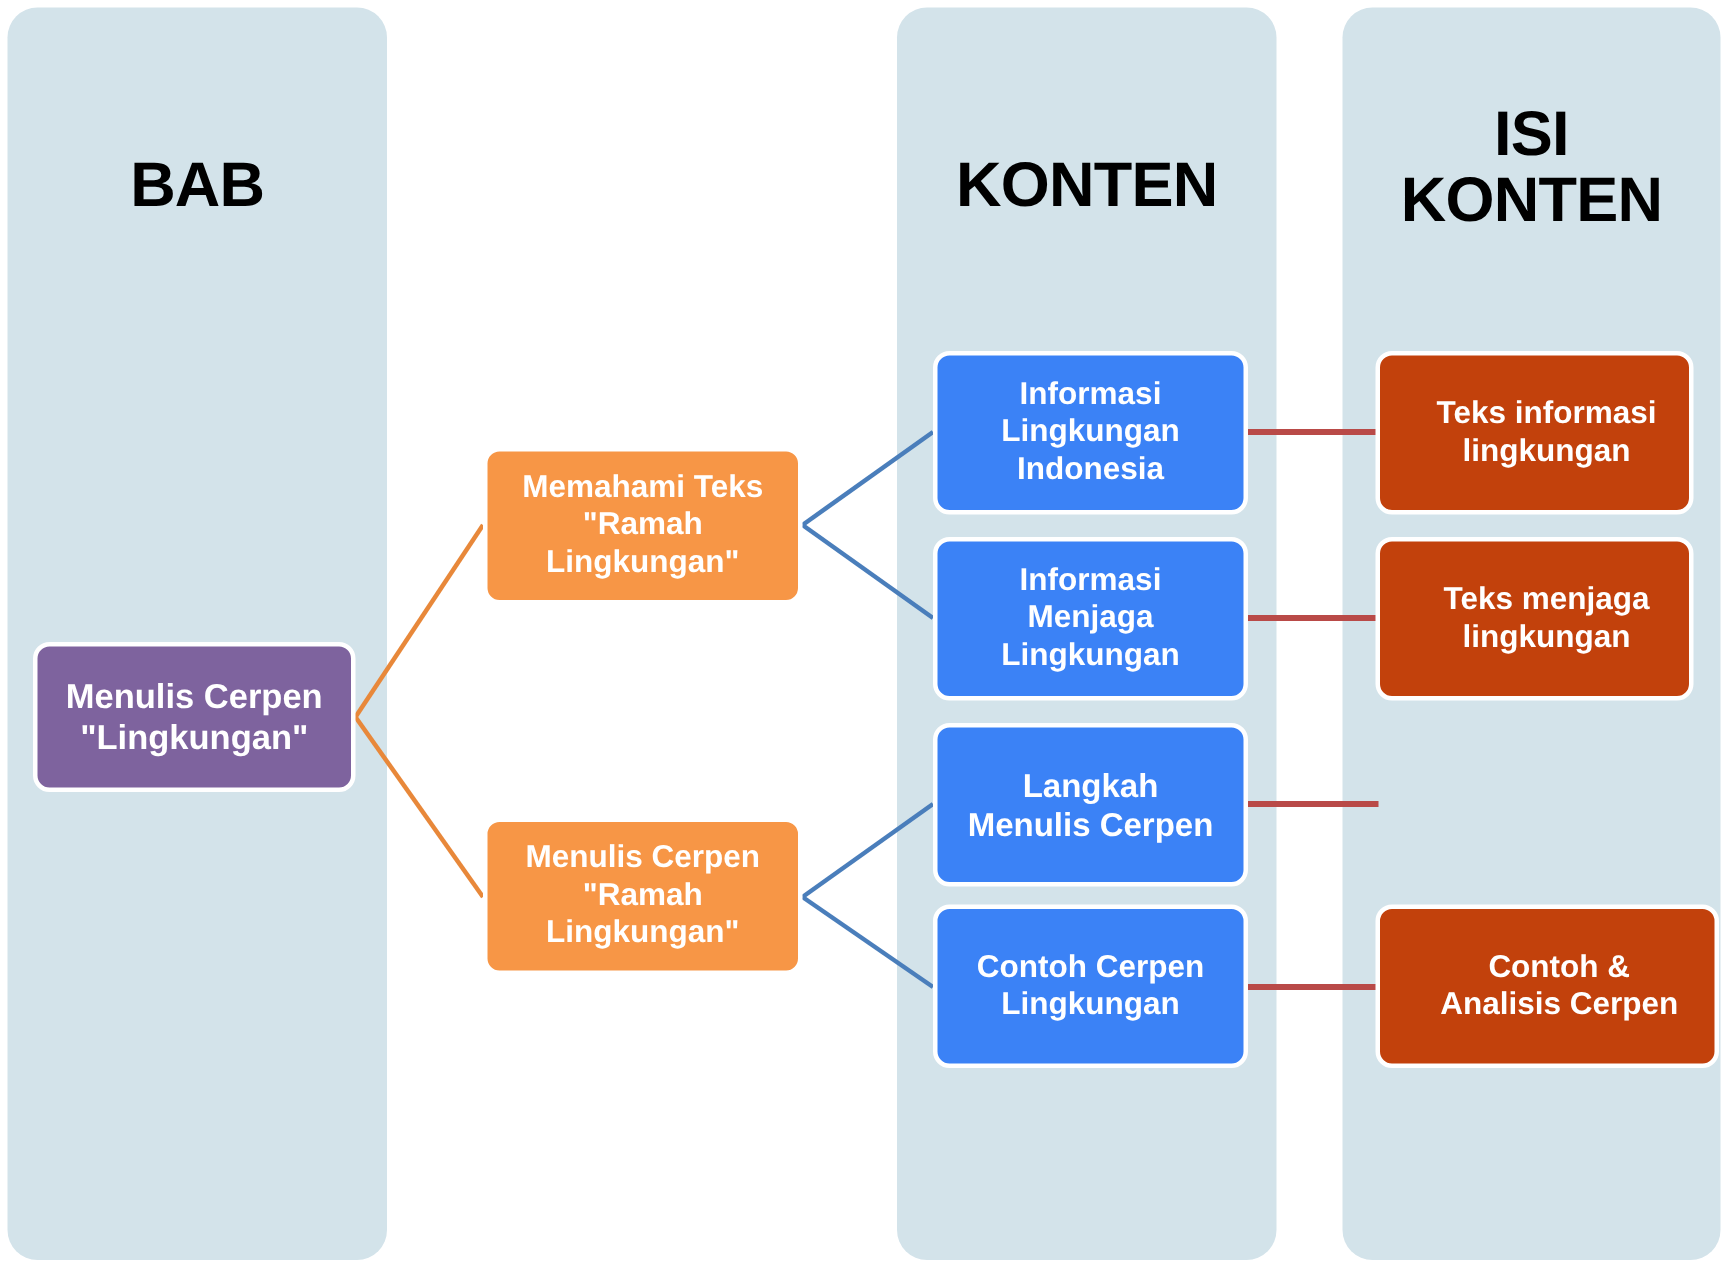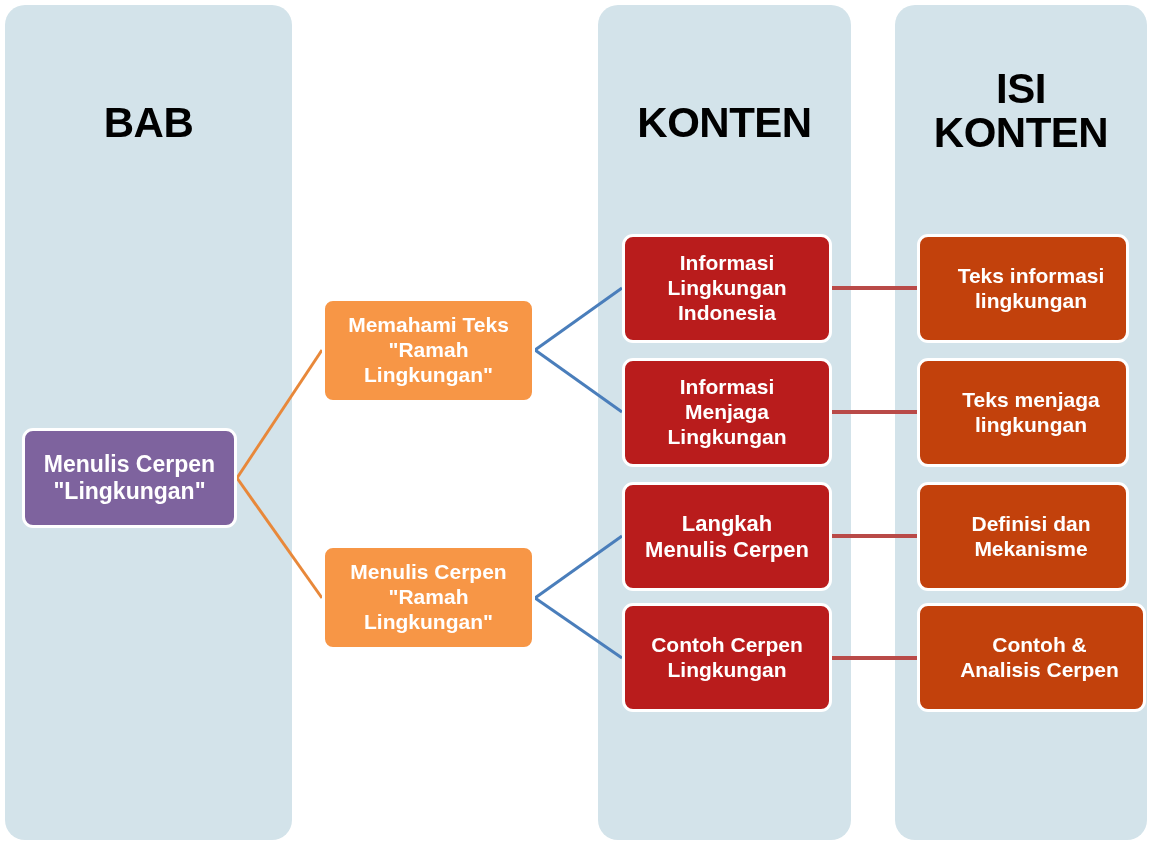--- a/index.html
+++ b/index.html
@@ -42,29 +42,29 @@
     color:#ffffff;
     font-weight:bold;
     border:3px solid #ffffff;
     border-radius:11px;
     line-height:1.18;
     white-space:pre-line;
     padding:2px 6px;
   }
   .node.purple{background:#7e639e;}
   .node.orange{background:#f79646;}
-  .node.blue{background:#b91c1c;}
+  .node.blue{background:#3b82f6;}
   .node.red{background:#c2410c;padding-left:22px;}
 </style>
 </head>
 <body>
 
 <div id="stage">
 
-  <div class="panel" style="left:5px;top:5px;width:287px;height:835px;">
+  <div class="panel" style="left:5px;top:5px;width:253px;height:835px;">
     <div class="panel-title" style="top:96px;font-size:42px;">BAB</div>
   </div>
 
 
   <div class="panel" style="left:598px;top:5px;width:253px;height:835px;">
     <div class="panel-title" style="top:96px;font-size:42px;">KONTEN</div>
   </div>
 
   <div class="panel" style="left:895px;top:5px;width:252px;height:835px;">
     <div class="panel-title" style="top:62px;font-size:42px;">ISI
@@ -105,18 +105,16 @@
 Lingkungan</div>
   <div class="node blue" style="left:622px;top:482px;width:210px;height:109px;font-size:22px;">Langkah
 Menulis Cerpen</div>
   <div class="node blue" style="left:622px;top:603px;width:210px;height:109px;font-size:21px;">Contoh Cerpen
 Lingkungan</div>
 
   <div class="node red" style="left:917px;top:234px;width:212px;height:109px;font-size:21px;">Teks informasi
 lingkungan</div>
   <div class="node red" style="left:917px;top:358px;width:212px;height:109px;font-size:21px;">Teks menjaga
 lingkungan</div>
-  <div class="node red" style="left:917px;top:482px;width:212px;height:109px;font-size:21px;">Definisi dan
-Mekanisme</div>
   <div class="node red" style="left:917px;top:603px;width:229px;height:109px;font-size:21px;">Contoh &amp;
 Analisis Cerpen</div>
 
 </div>
 
 </body></html>

